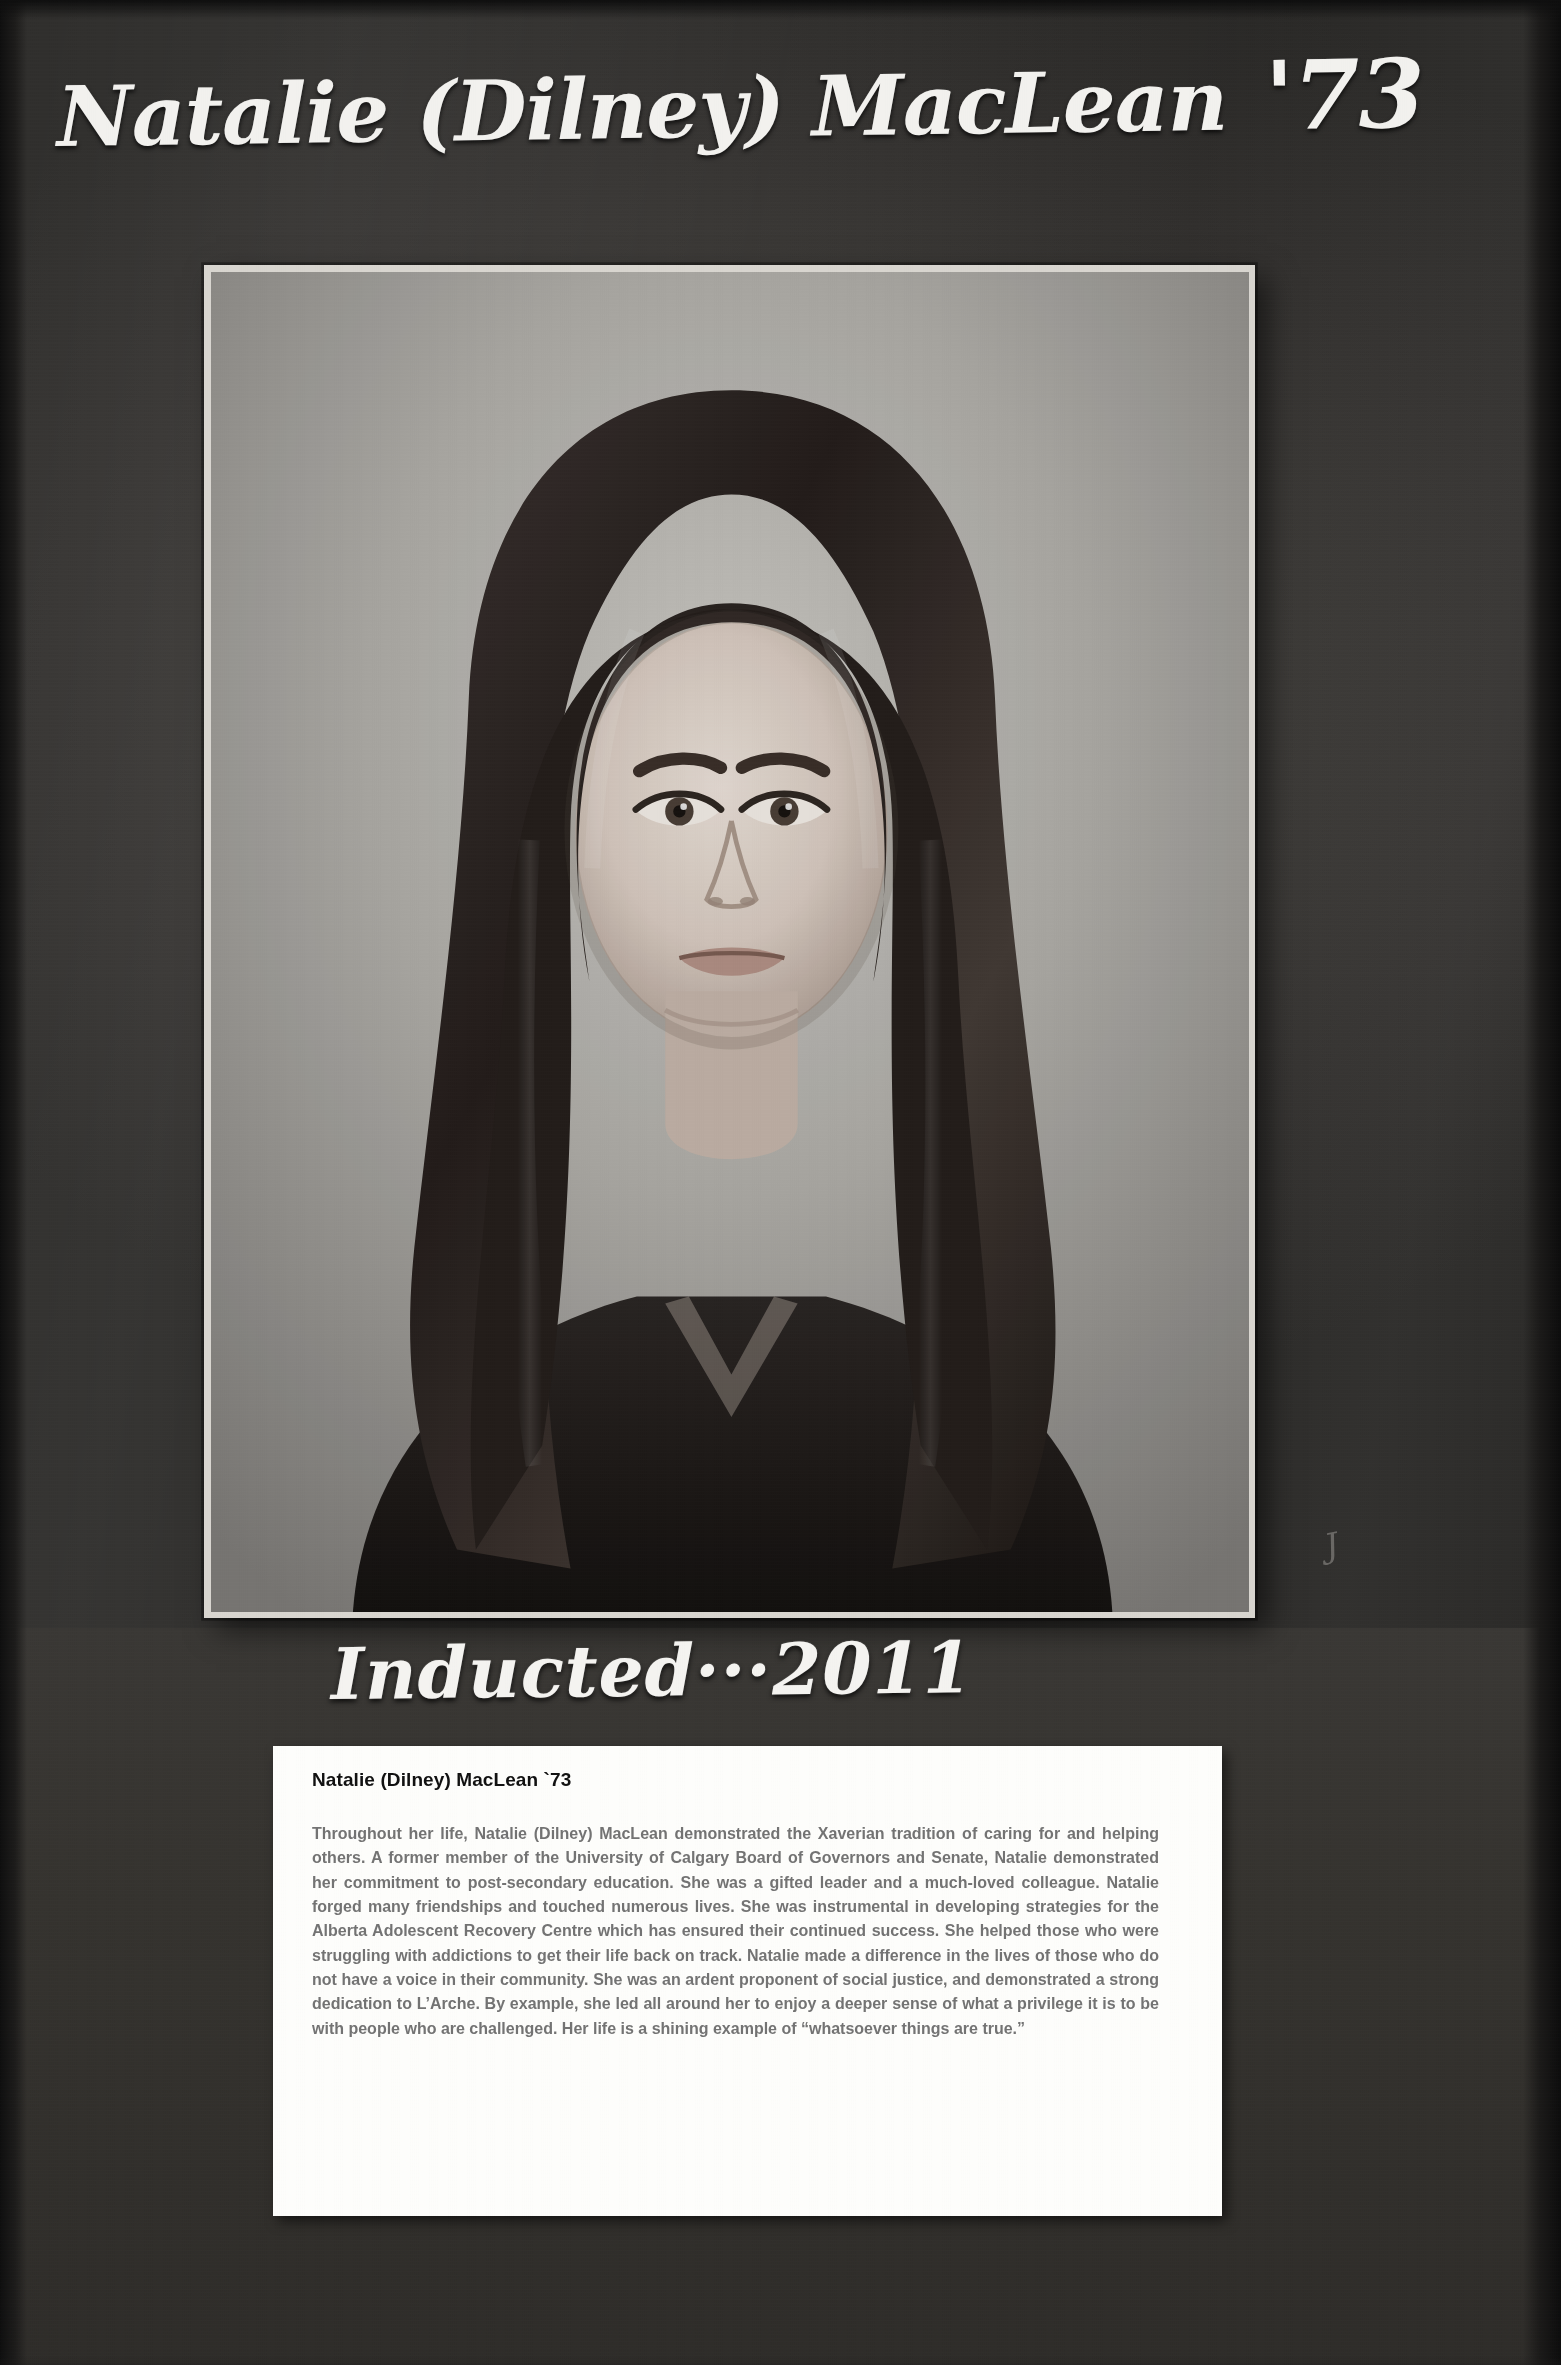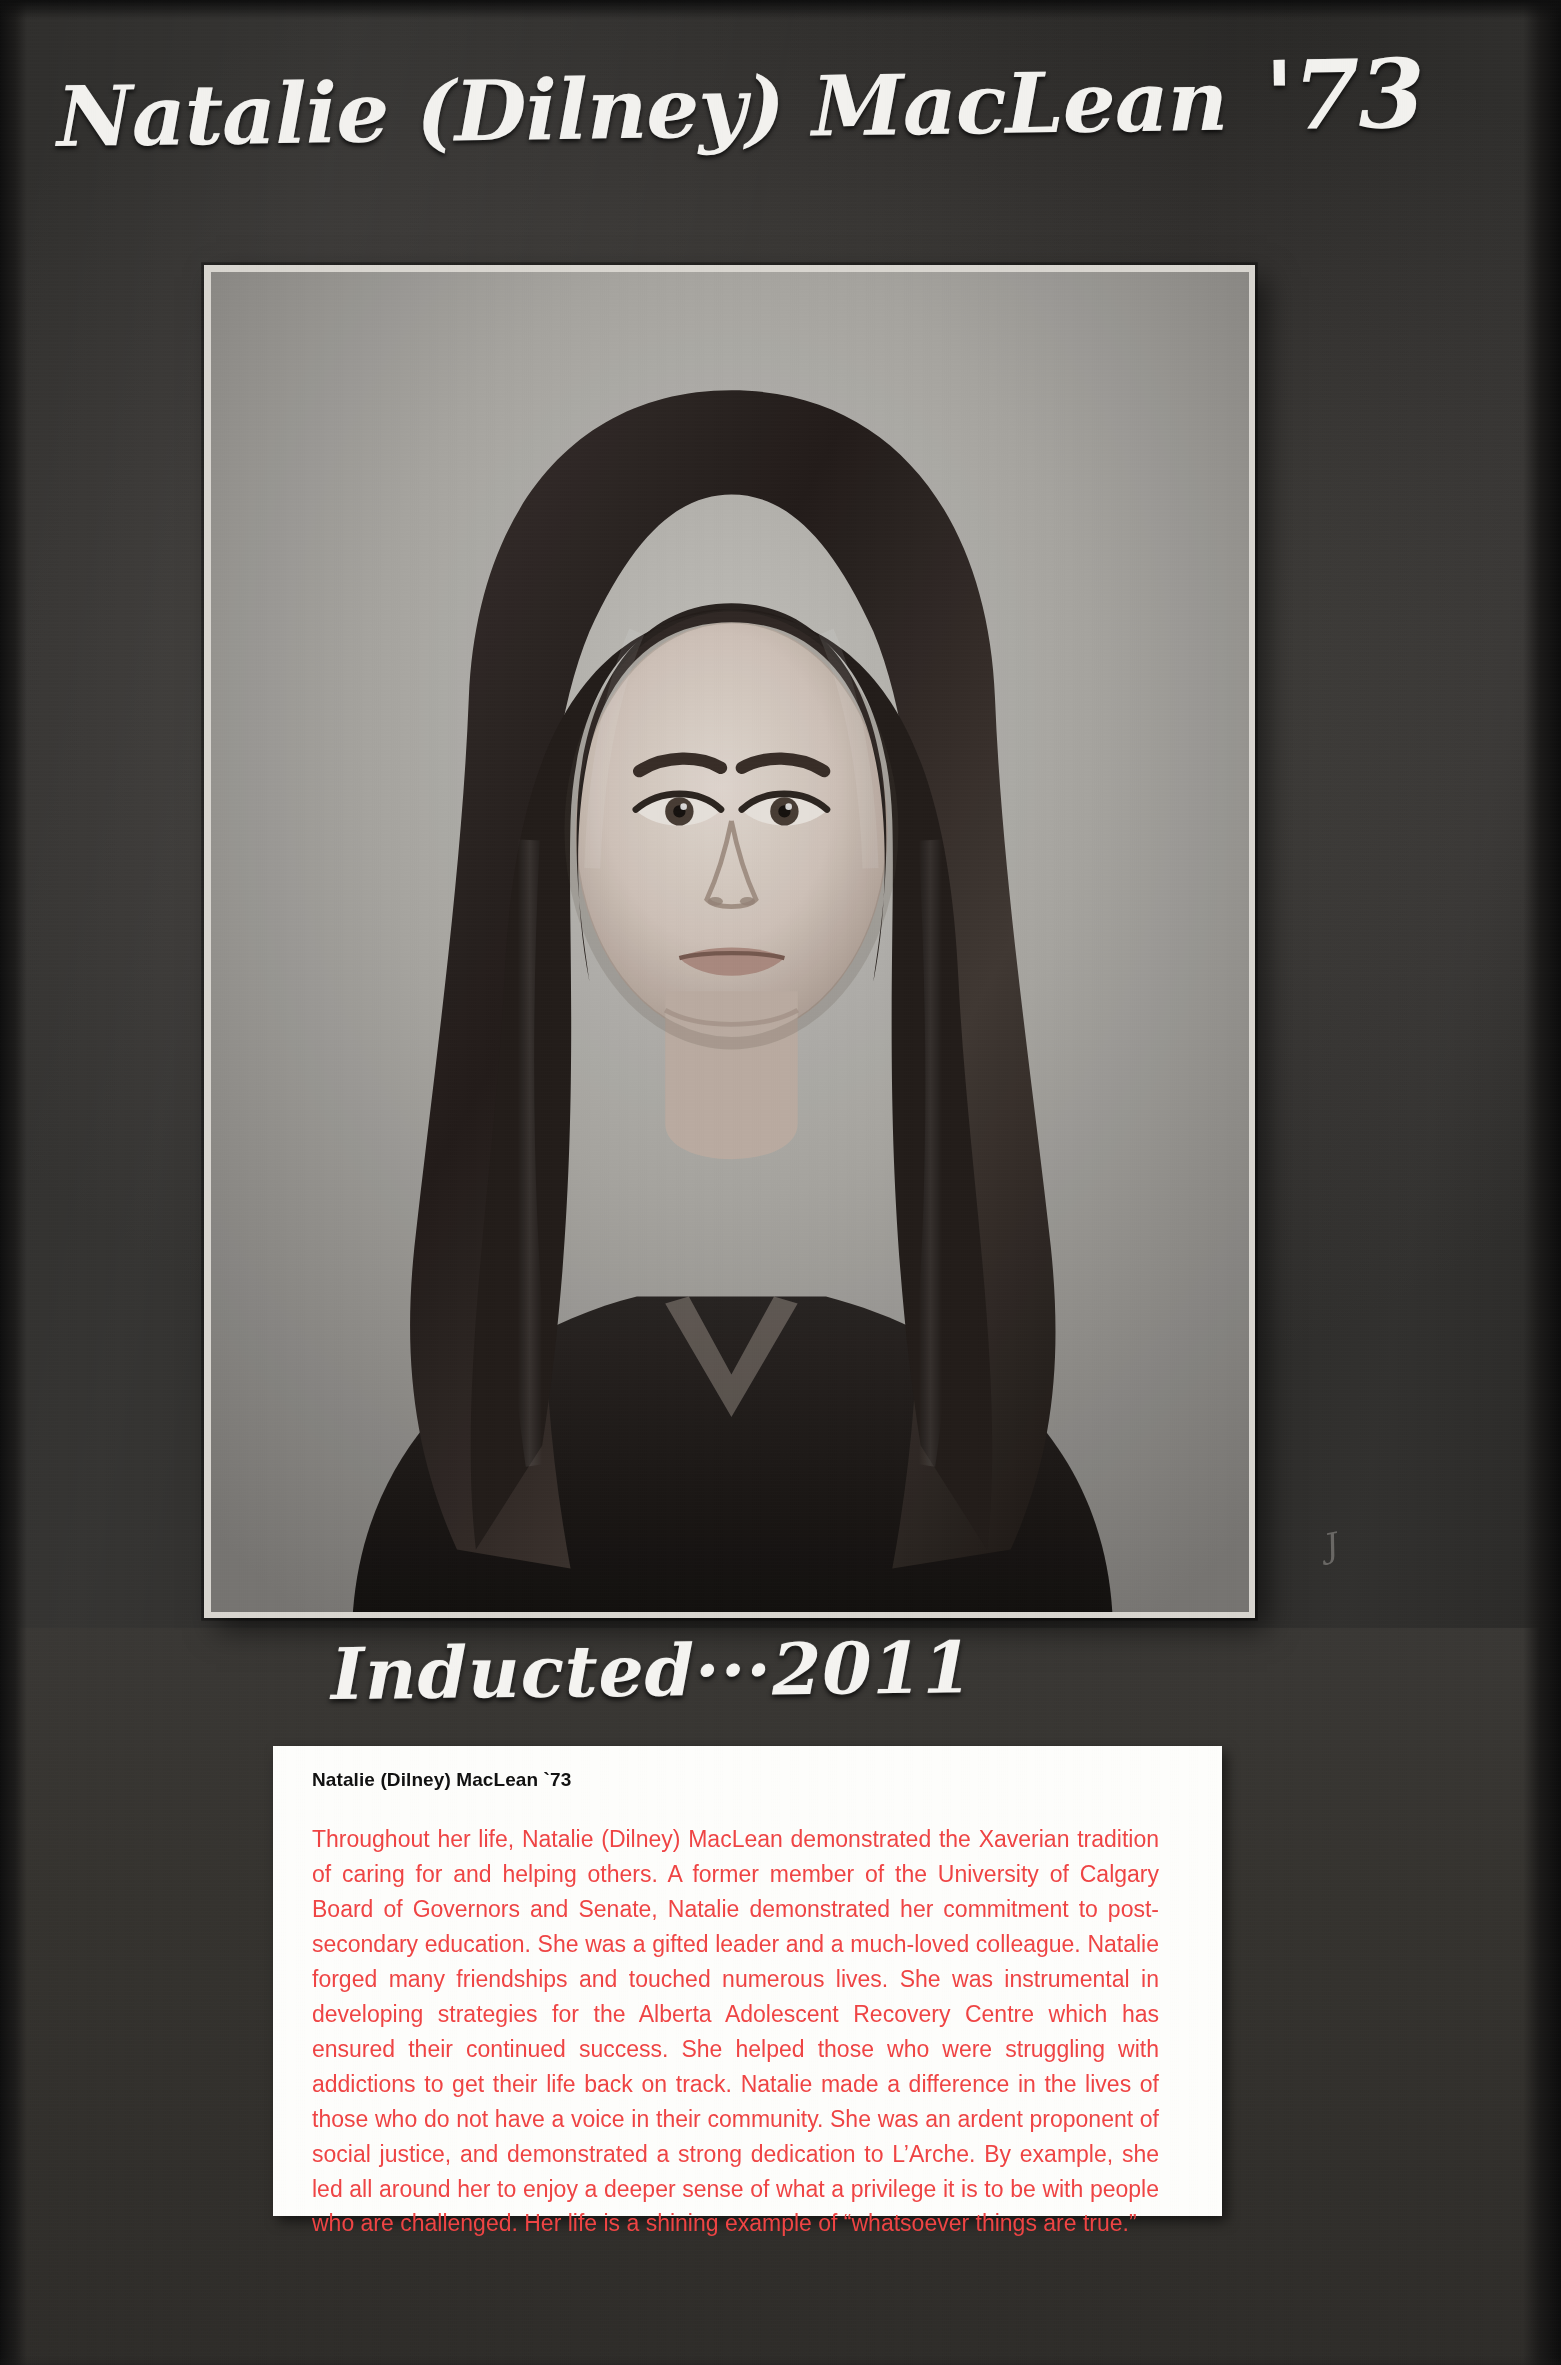--- a/index.html
+++ b/index.html
@@ -138,25 +138,26 @@
     width: 847px;
   }
   .plaque-name {
     font-size: 19px;
     font-weight: 700;
     color: #111;
     letter-spacing: 0.1px;
     margin-bottom: 31px;
   }
   .plaque-body {
-    font-size: 23px;
+    font-size: 16px;
     line-height: 1.52;
-    color: #ef4444;
+    color: #737373;
     text-align: justify;
     text-justify: inter-word;
+    font-weight: bold;
   }
 
   
   .sig-mark {
     position: absolute;
     left: 1325px;
     top: 1521px;
     width: 57px;
     height: 43px;
     color: rgba(190,188,182,0.40);

